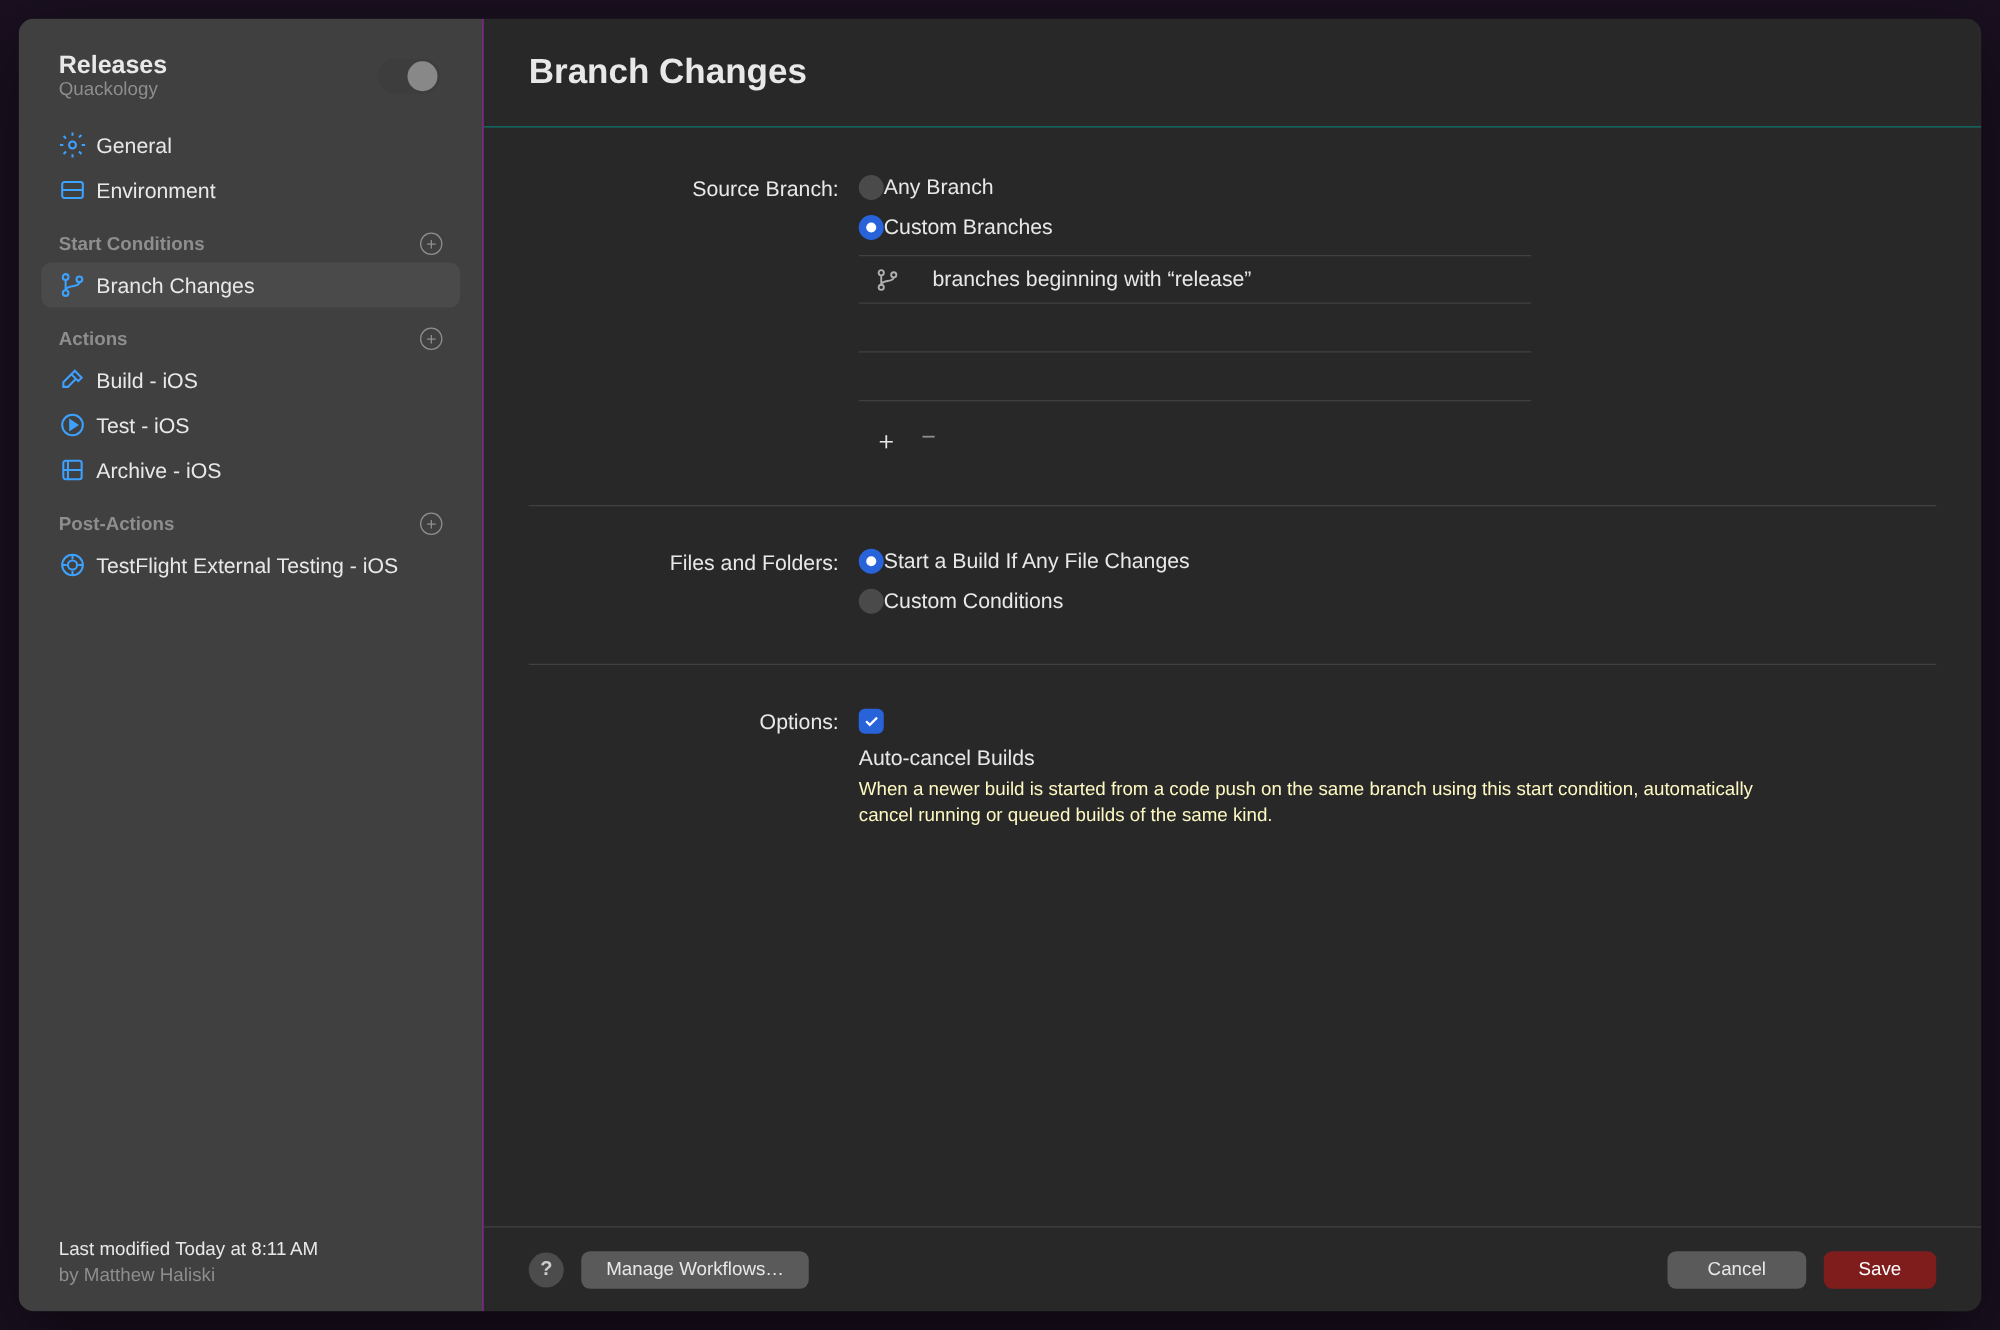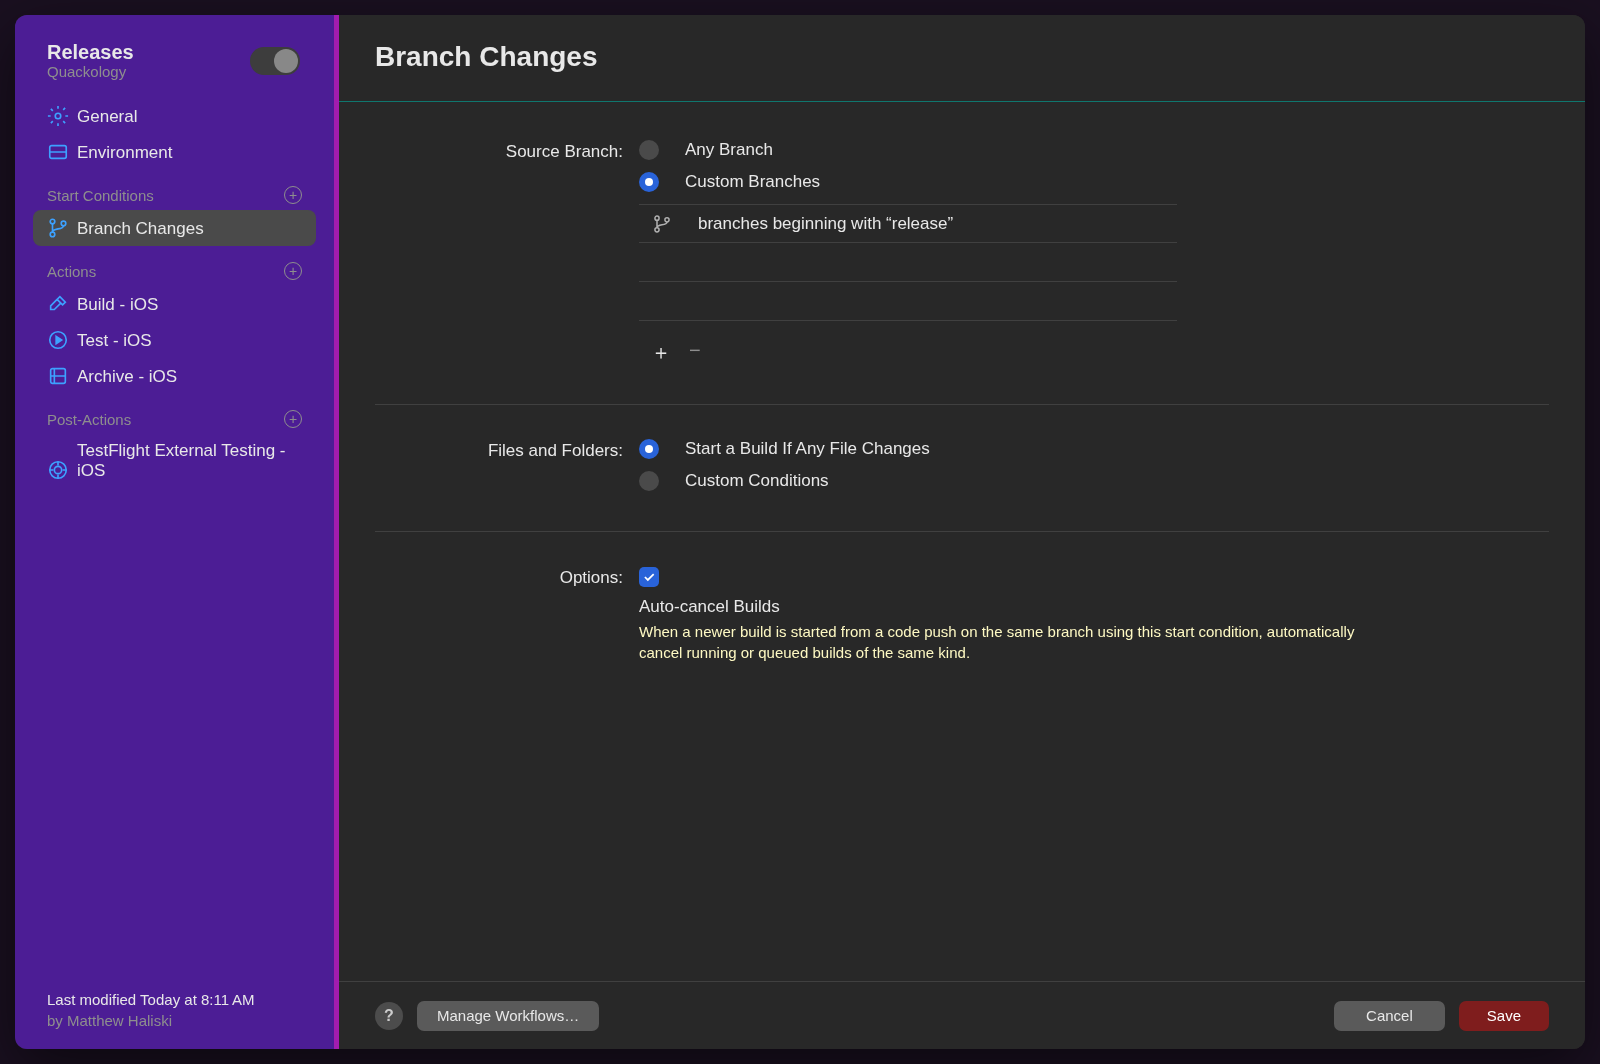--- a/index.html
+++ b/index.html
@@ -16,23 +16,23 @@
       height: 100%;
       background: #282828;
       border-radius: 12px;
       box-shadow: 0 20px 60px rgba(0,0,0,0.5);
       display: flex;
       overflow: hidden;
     }
 
     
     .sidebar {
-      width: 324px;
-      background: #4c1d95;
-      border-right: 5px solid #a21caf;
+      width: 372px;
+      background: #404040;
+      border-right: 1px solid #a21caf;
       display: flex;
       flex-direction: column;
       padding: 18px 18px 18px 18px;
     }
     .sidebar-header {
       display: flex;
       justify-content: space-between;
       align-items: center;
       padding: 8px 16px 18px 14px;
     }
@@ -80,21 +80,21 @@
     }
     .sidebar-section {
       display: flex;
       justify-content: space-between;
       align-items: center;
       padding: 16px 14px 6px 14px;
     }
     .sidebar-section-label {
       font-size: 15px;
       color: #8e8e8e;
-      font-weight: 400;
+      font-weight: 700;
     }
     .add-circle {
       width: 18px;
       height: 18px;
       border: 1.5px solid #8e8e8e;
       border-radius: 50%;
       display: flex;
       align-items: center;
       justify-content: center;
       color: #8e8e8e;
@@ -157,21 +157,21 @@
       color: #e8e8e8;
       padding-top: 2px;
       flex-shrink: 0;
     }
     .form-content {
       flex: 1;
     }
     .radio-row {
       display: flex;
       align-items: flex-end;
-      gap: 26px;
+      gap: 0;
       margin-bottom: 12px;
     }
     .radio {
       width: 20px;
       height: 20px;
       border-radius: 50%;
       background: #4a4a4a;
       position: relative;
       flex-shrink: 0;
     }

